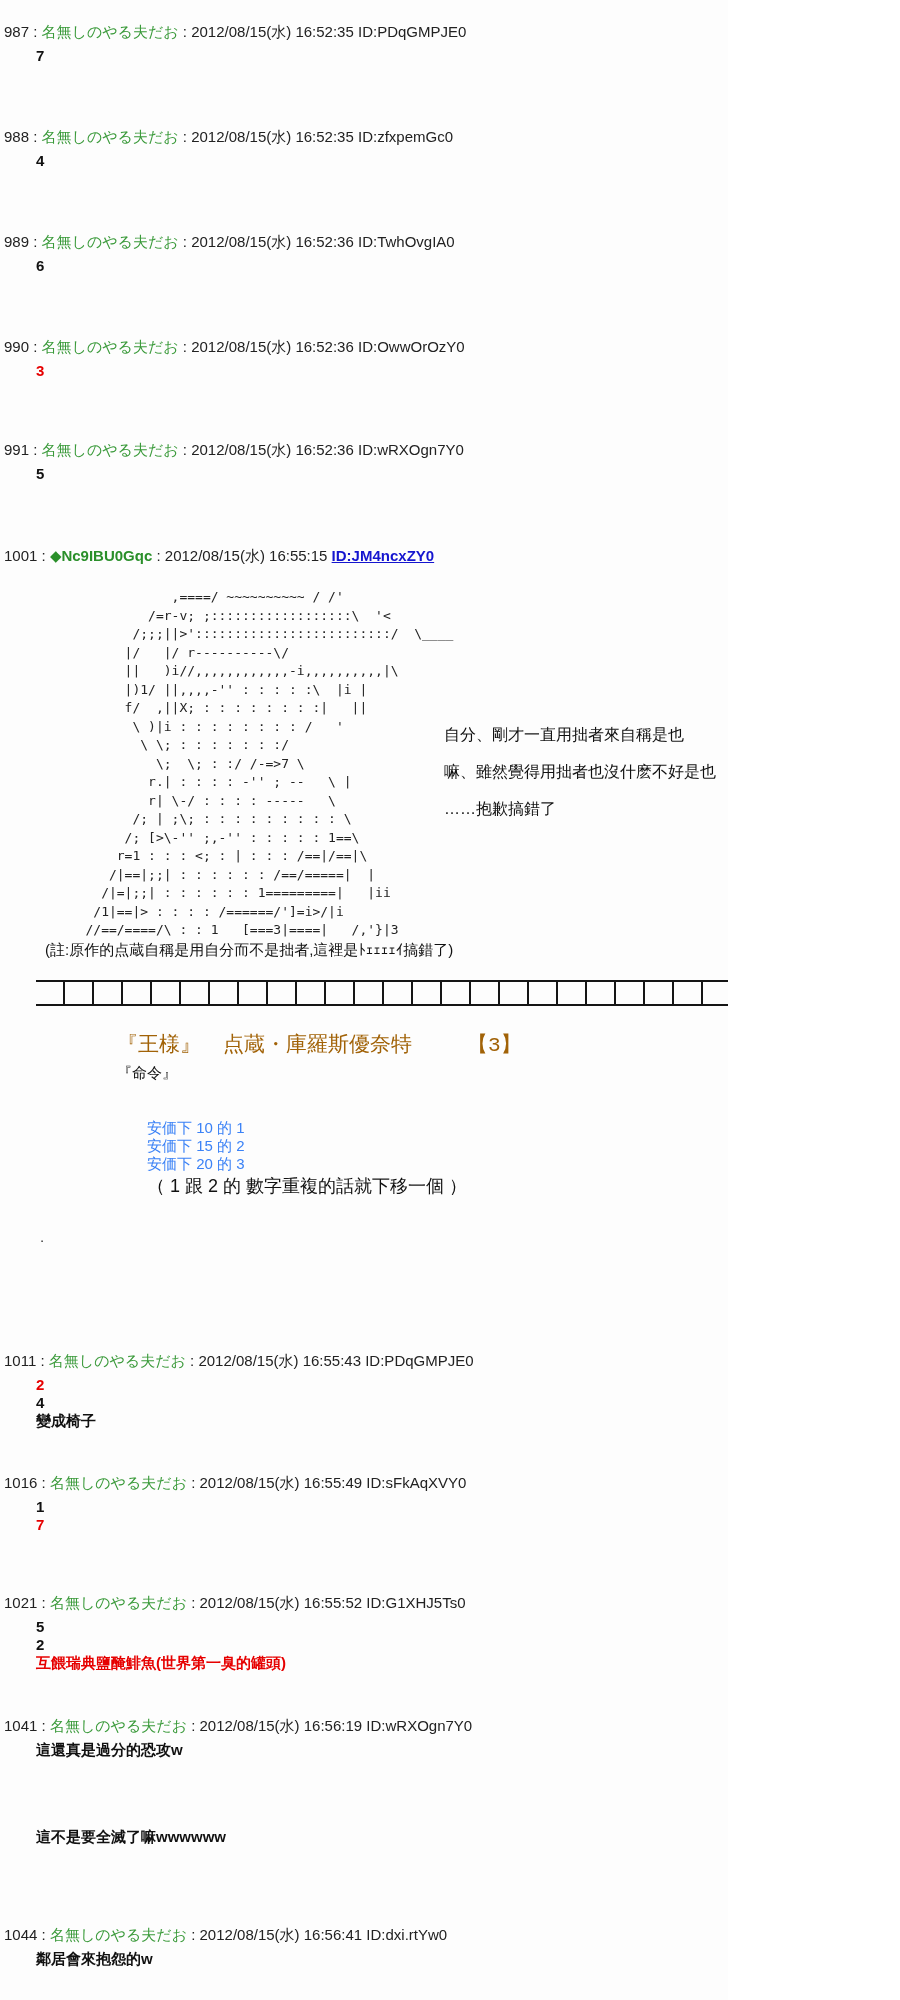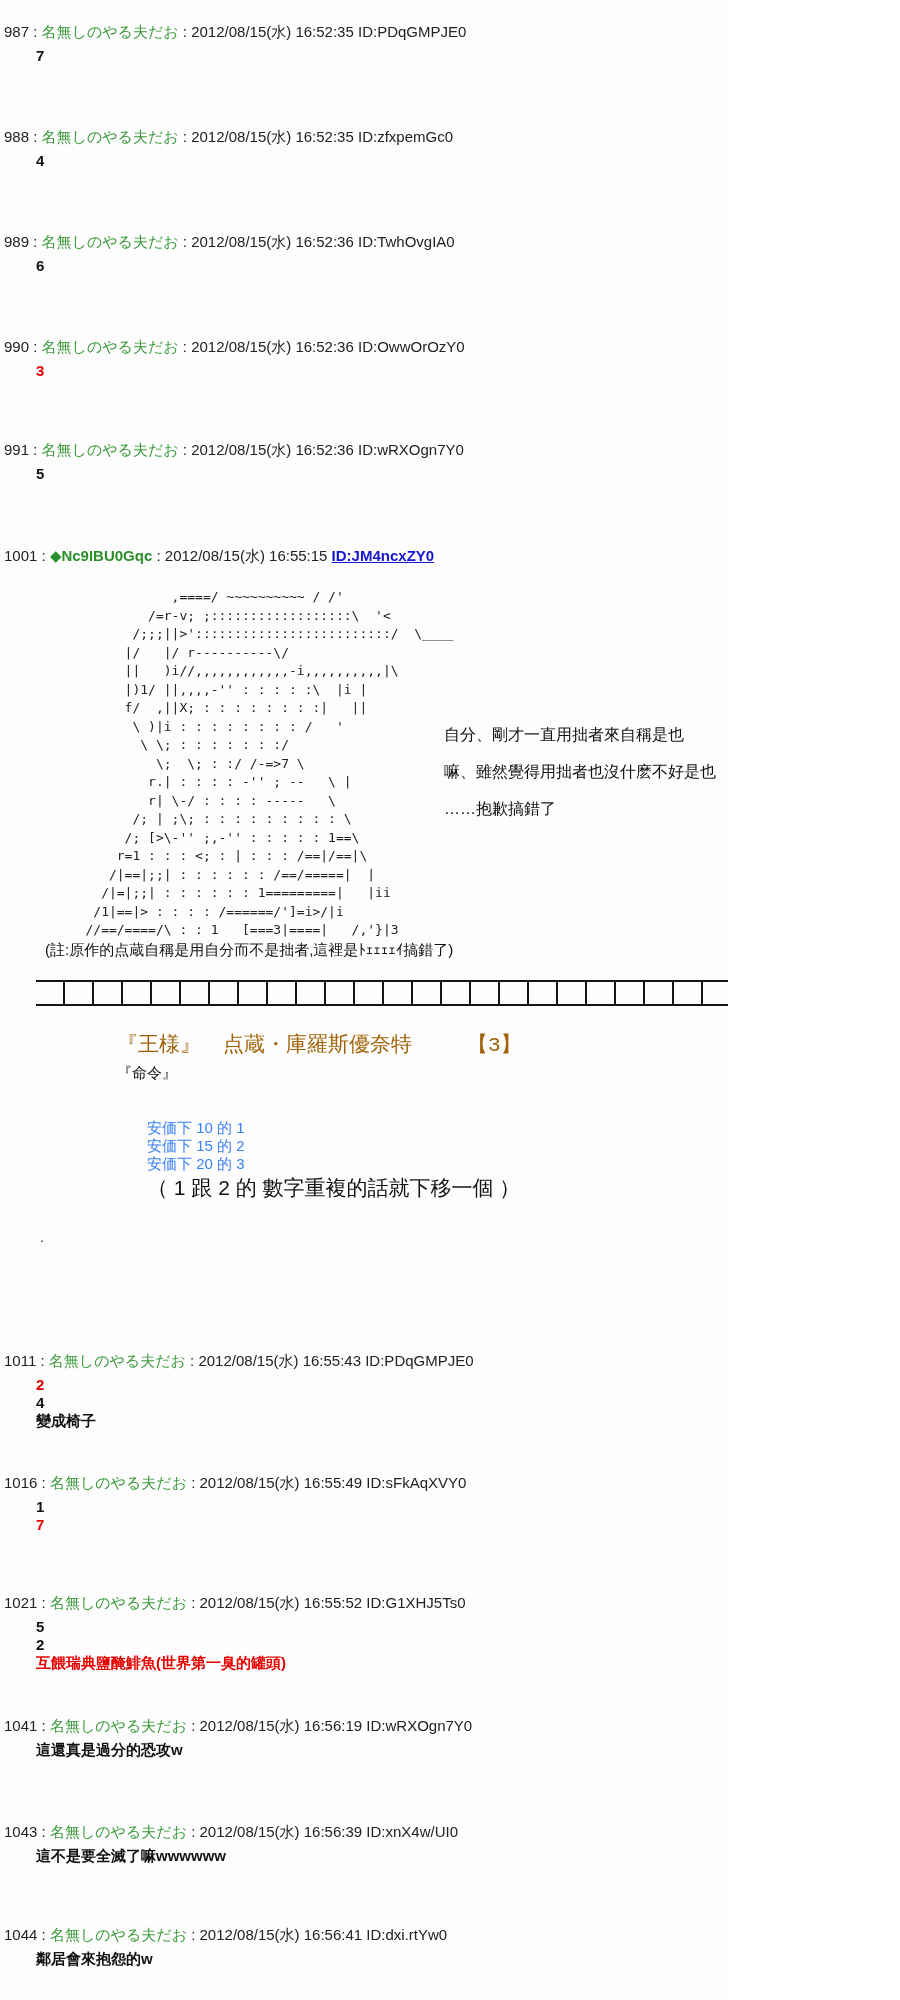--- a/index.html
+++ b/index.html
@@ -31,21 +31,21 @@
   #divider {
     position:absolute; left:36px; top:980px; width:864px; height:22px;
     border-top:2px solid #151515; border-bottom:2px solid #151515;
     background:repeating-linear-gradient(90deg, transparent 0, transparent 27px, #151515 27px, #151515 29px);
   }
   #king-line { position:absolute; left:117px; top:1030px; font-size:21px; color:#a16207; white-space:nowrap;font-family:Liberation Mono, monospace; }
   #king-line .k-subject { margin-left:22px; }
   #king-line .k-count { margin-left:55px; }
   #cmd-header { position:absolute; left:117px; top:1064px; font-size:15px; color:#111; }
   #anka { position:absolute; left:147px; top:1099px; font-size:15px; line-height:18px; color:#3b82f6;margin-top:20px; }
-  #bracket { position:absolute; left:147px; top:1174px; font-size:21px; color:#111; }
+  #bracket { position:absolute; left:147px; top:1174px; font-size:18px; color:#111; }
   #dot { position:absolute; left:40px; top:1228px; font-size:15px; color:#333; }
 </style>
 </head>
 <body>
 
 <div id="page">
 
   <div id="posts">
       <div class="post" style="top: 22px;">
         <div class="post-header"><span class="post-num">987</span><span class="sep"> : </span><span class="green-name">名無しのやる夫だお</span><span class="sep"> : </span><span class="post-date">2012/08/15(水) 16:52:35 </span><span class="post-id">ID:PDqGMPJE0</span></div>
@@ -103,21 +103,20 @@
           <div class="body-line red">互餵瑞典鹽醃鯡魚(世界第一臭的罐頭)</div>
         </div>
       </div>
       <div class="post" style="top: 1716px;">
         <div class="post-header"><span class="post-num">1041</span><span class="sep"> : </span><span class="green-name">名無しのやる夫だお</span><span class="sep"> : </span><span class="post-date">2012/08/15(水) 16:56:19 </span><span class="post-id">ID:wRXOgn7Y0</span></div>
         <div class="post-body">
           <div class="body-line">這還真是過分的恐攻w</div>
         </div>
       </div>
       <div class="post" style="top: 1822px;">
-        <div class="post-header"><span class="post-num">1043</span><span class="sep"> : </span><span class="green-name">名無しのやる夫だお</span><span class="sep"> : </span><span class="post-date">2012/08/15(水) 16:56:39 </span><span class="post-id">ID:xnX4w/UI0</span></div>
         <div class="post-body">
           <div class="body-line">這不是要全滅了嘛wwwwww</div>
         </div>
       </div>
       <div class="post" style="top: 1925px;">
         <div class="post-header"><span class="post-num">1044</span><span class="sep"> : </span><span class="green-name">名無しのやる夫だお</span><span class="sep"> : </span><span class="post-date">2012/08/15(水) 16:56:41 </span><span class="post-id">ID:dxi.rtYw0</span></div>
         <div class="post-body">
           <div class="body-line">鄰居會來抱怨的w</div>
         </div>
       </div>

